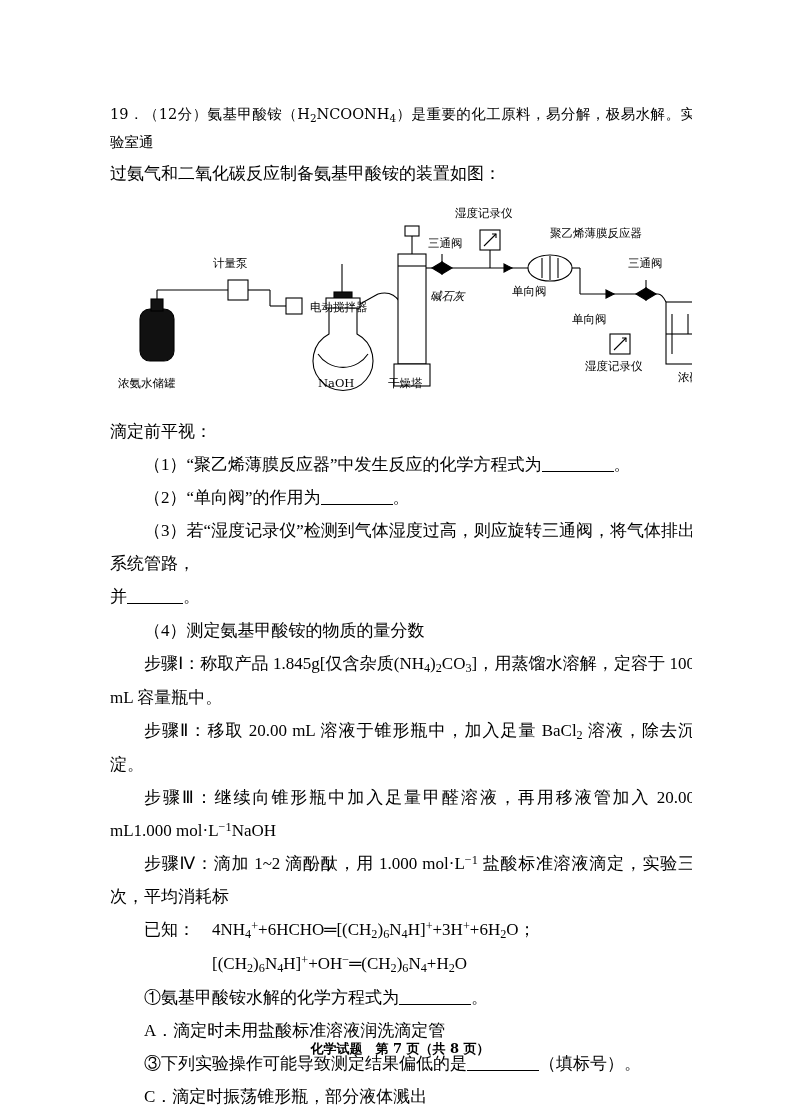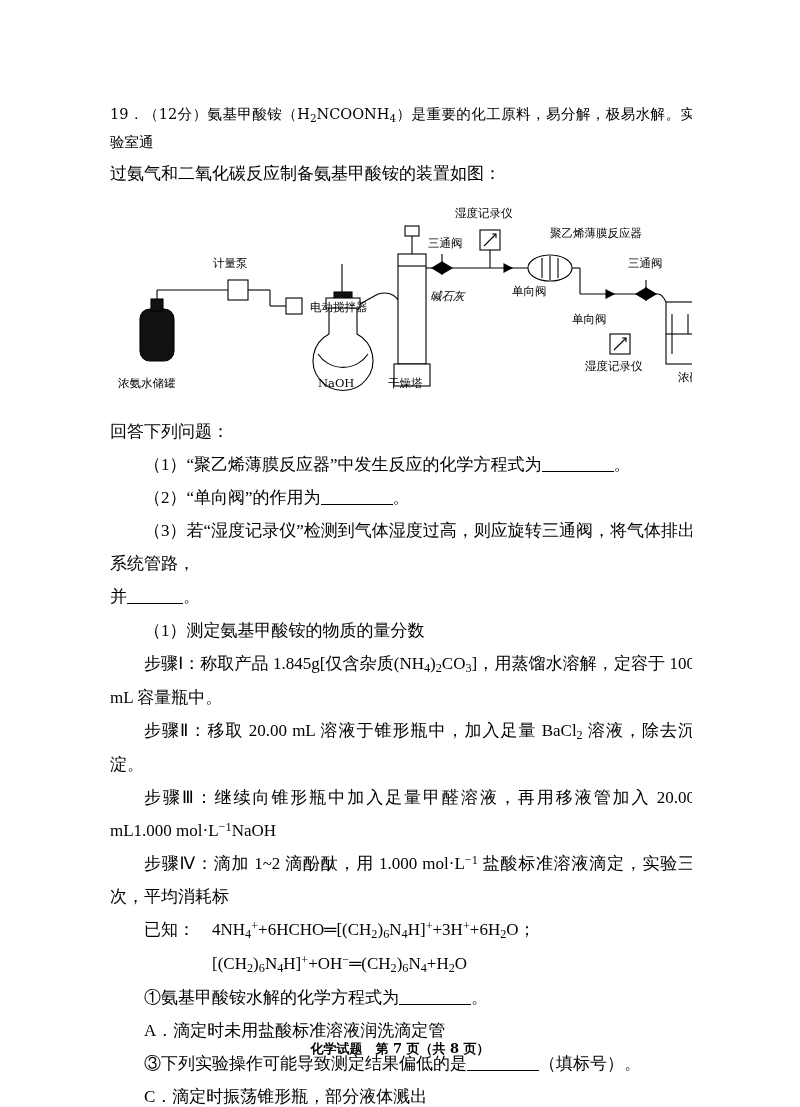--- a/index.html
+++ b/index.html
@@ -185,36 +185,36 @@
       <span class="fig-label" style="left:630px;top:62px;">计量泵</span>
       <span class="fig-label" style="left:462px;top:118px;">单向阀</span>
       <span class="fig-label" style="left:475px;top:165px;">湿度记录仪</span>
       
       <span class="fig-label" style="left:8px;top:182px;">浓氨水储罐</span>
       <span class="fig-label" style="left:208px;top:182px;">NaOH</span>
       <span class="fig-label" style="left:278px;top:182px;">干燥塔</span>
       <span class="fig-label" style="left:568px;top:176px;">浓硫酸</span>
     </div>
 
-    <p>回答下列问题：</p>
+    <p>滴定前平视：</p>
 
     <p class="indent2">
       <span>（1）“聚乙烯薄膜反应器”中发生反应的化学方程式为</span><span class="blank"></span><span>。</span>
     </p>
 
     <p class="indent2">
       <span>（2）“单向阀”的作用为</span><span class="blank"></span><span>。</span>
     </p>
 
     <p class="indent2">（3）若“湿度记录仪”检测到气体湿度过高，则应旋转三通阀，将气体排出系统管路，</p>
     <p>
       <span>并</span><span class="blank-sm"></span><span>。</span>
     </p>
 
-    <p class="indent2">（1）测定氨基甲酸铵的物质的量分数</p>
+    <p class="indent2">（4）测定氨基甲酸铵的物质的量分数</p>
 
     <p class="indent2">
       <span>步骤Ⅰ：</span>称取产品 1.845g[仅含杂质(NH<sub>4</sub>)<sub>2</sub>CO<sub>3</sub>]，用蒸馏水溶解，定容于 100 mL 容量瓶中。
     </p>
     <p class="indent2">
       <span>步骤Ⅱ：</span>移取 20.00 mL 溶液于锥形瓶中，加入足量 BaCl<sub>2</sub> 溶液，除去沉淀。
     </p>
     <p class="indent2">
       <span>步骤Ⅲ：</span>继续向锥形瓶中加入足量甲醛溶液，再用移液管加入 20.00 mL1.000 mol·L<sup>−1</sup>NaOH
     </p>

